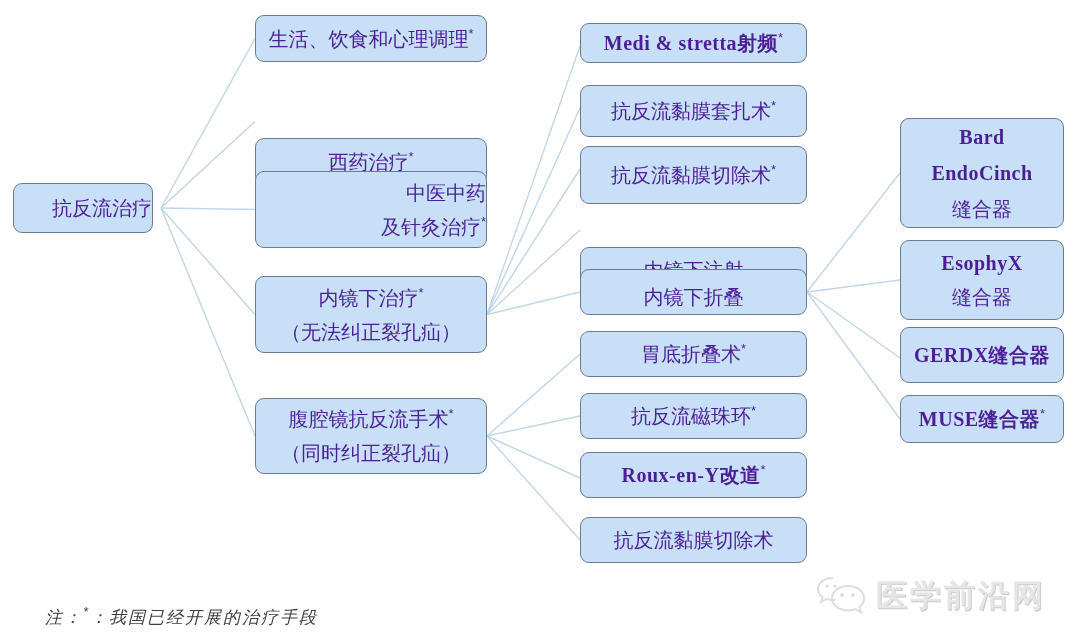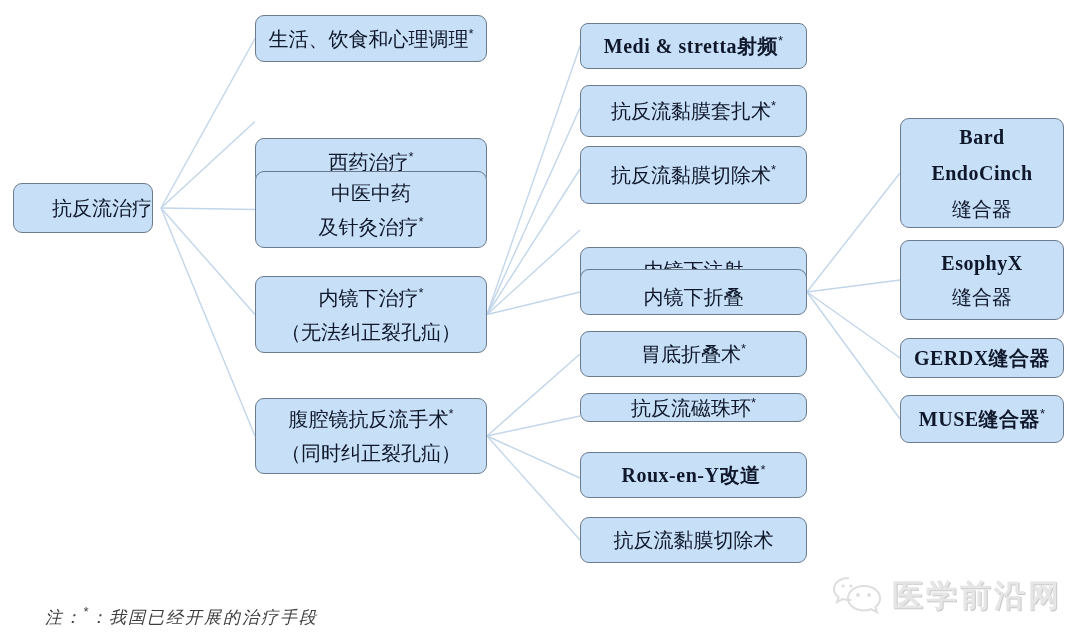--- a/index.html
+++ b/index.html
@@ -12,21 +12,21 @@
   }
   #edges{position:absolute;left:0;top:0;z-index:1;}
   .node{
     position:absolute;z-index:2;
     background:#c7e0f7;
     border:1.6px solid #6b7b8e;
     border-radius:9px;
     display:flex;flex-direction:column;
     justify-content:center;align-items:center;
     text-align:center;
-    color:#0f172a;
+    color:#4c1d95;
     font-size:20px;
     box-sizing:border-box;
   }
   .ln{line-height:34px;white-space:nowrap;}
   .latin span{
     font-family:"Liberation Serif","DejaVu Serif",serif;
     font-weight:bold;
     letter-spacing:.5px;
   }
   .mk{
@@ -43,21 +43,21 @@
   }
   #caption .gap{display:inline-block;width:26px;}
   #note{
     position:absolute;left:45px;top:606px;z-index:2;
     font-family:"Liberation Serif","DejaVu Serif",serif;
     font-style:italic;
     font-size:17px;color:#3d3d3d;
     letter-spacing:2px;
   }
   #watermark{
-    position:absolute;right:18px;top:574px;z-index:2;
+    position:absolute;right:34px;top:574px;z-index:2;
     display:flex;align-items:center;gap:8px;
   }
   #watermark .wm-text{
     font-size:31px;
     color:#e6e6e6;
     text-shadow:1px 1px 0 #c9c9c9;
     letter-spacing:3px;
     font-weight:bold;
   }
 </style>
@@ -90,71 +90,71 @@
   <div class="node" style="left:13px;top:183px;width:140px;height:50px;align-items:flex-end;">
     <div class="ln"><span>抗反流治疗</span><sup class="mk"></sup></div>
   </div>
 
   <div class="node" style="left:255px;top:15px;width:232px;height:47px;">
     <div class="ln"><span>生活、饮食和心理调理</span><sup class="mk">*</sup></div>
   </div>
   <div class="node" style="left:255px;top:98px;width:232px;height:47px;margin-top:40px;">
     <div class="ln"><span>西药治疗</span><sup class="mk">*</sup></div>
   </div>
-  <div class="node" style="left:255px;top:171px;width:232px;height:77px;">
+  <div class="node" style="left:255px;top:171px;width:232px;height:77px;align-items:flex-end;">
     <div class="ln"><span>中医中药</span><sup class="mk"></sup></div>
     <div class="ln"><span>及针灸治疗</span><sup class="mk">*</sup></div>
   </div>
   <div class="node" style="left:255px;top:276px;width:232px;height:77px;">
     <div class="ln"><span>内镜下治疗</span><sup class="mk">*</sup></div>
     <div class="ln"><span>（无法纠正裂孔疝）</span><sup class="mk"></sup></div>
   </div>
   <div class="node" style="left:255px;top:398px;width:232px;height:76px;">
     <div class="ln"><span>腹腔镜抗反流手术</span><sup class="mk">*</sup></div>
     <div class="ln"><span>（同时纠正裂孔疝）</span><sup class="mk"></sup></div>
   </div>
 
-  <div class="node" style="left:580px;top:23px;width:227px;height:46px;border-radius:8px;">
+  <div class="node" style="left:580px;top:23px;width:227px;height:40px;">
     <div class="ln latin"><span>Medi &amp; stretta射频</span><sup class="mk">*</sup></div>
   </div>
   <div class="node" style="left:580px;top:85px;width:227px;height:52px;">
     <div class="ln"><span>抗反流黏膜套扎术</span><sup class="mk">*</sup></div>
   </div>
   <div class="node" style="left:580px;top:146px;width:227px;height:58px;">
     <div class="ln"><span>抗反流黏膜切除术</span><sup class="mk">*</sup></div>
   </div>
   <div class="node" style="left:580px;top:207px;width:227px;height:46px;margin-top:40px;">
     <div class="ln"><span>内镜下注射</span><sup class="mk"></sup></div>
   </div>
   <div class="node" style="left:580px;top:269px;width:227px;height:46px;justify-content:flex-end;">
     <div class="ln"><span>内镜下折叠</span><sup class="mk"></sup></div>
   </div>
   <div class="node" style="left:580px;top:331px;width:227px;height:46px;">
     <div class="ln"><span>胃底折叠术</span><sup class="mk">*</sup></div>
   </div>
-  <div class="node" style="left:580px;top:393px;width:227px;height:29px;">
+  <div class="node" style="left:580px;top:393px;width:227px;height:46px;">
     <div class="ln"><span>抗反流磁珠环</span><sup class="mk">*</sup></div>
   </div>
   <div class="node" style="left:580px;top:452px;width:227px;height:46px;">
     <div class="ln latin"><span>Roux-en-Y改道</span><sup class="mk">*</sup></div>
   </div>
   <div class="node" style="left:580px;top:517px;width:227px;height:46px;">
     <div class="ln"><span>抗反流黏膜切除术</span><sup class="mk"></sup></div>
   </div>
 
   <div class="node" style="left:900px;top:118px;width:164px;height:110px;">
     <div class="ln latin" style="line-height:36px;"><span>Bard</span><sup class="mk"></sup></div>
     <div class="ln latin" style="line-height:36px;"><span>EndoCinch</span><sup class="mk"></sup></div>
     <div class="ln" style="line-height:36px;"><span>缝合器</span><sup class="mk"></sup></div>
   </div>
   <div class="node" style="left:900px;top:240px;width:164px;height:80px;">
     <div class="ln latin"><span>EsophyX</span><sup class="mk"></sup></div>
     <div class="ln"><span>缝合器</span><sup class="mk"></sup></div>
   </div>
-  <div class="node" style="left:900px;top:338px;width:164px;height:40px;">
+  <div class="node" style="left:900px;top:327px;width:164px;height:56px;">
     <div class="ln latin"><span>GERDX缝合器</span><sup class="mk"></sup></div>
   </div>
   <div class="node" style="left:900px;top:395px;width:164px;height:48px;">
     <div class="ln latin"><span>MUSE缝合器</span><sup class="mk">*</sup></div>
   </div>
 
 
   <div id="note">
     <span>注：</span><sup class="mk">*</sup><span>：我国已经开展的治疗手段</span>
   </div>

